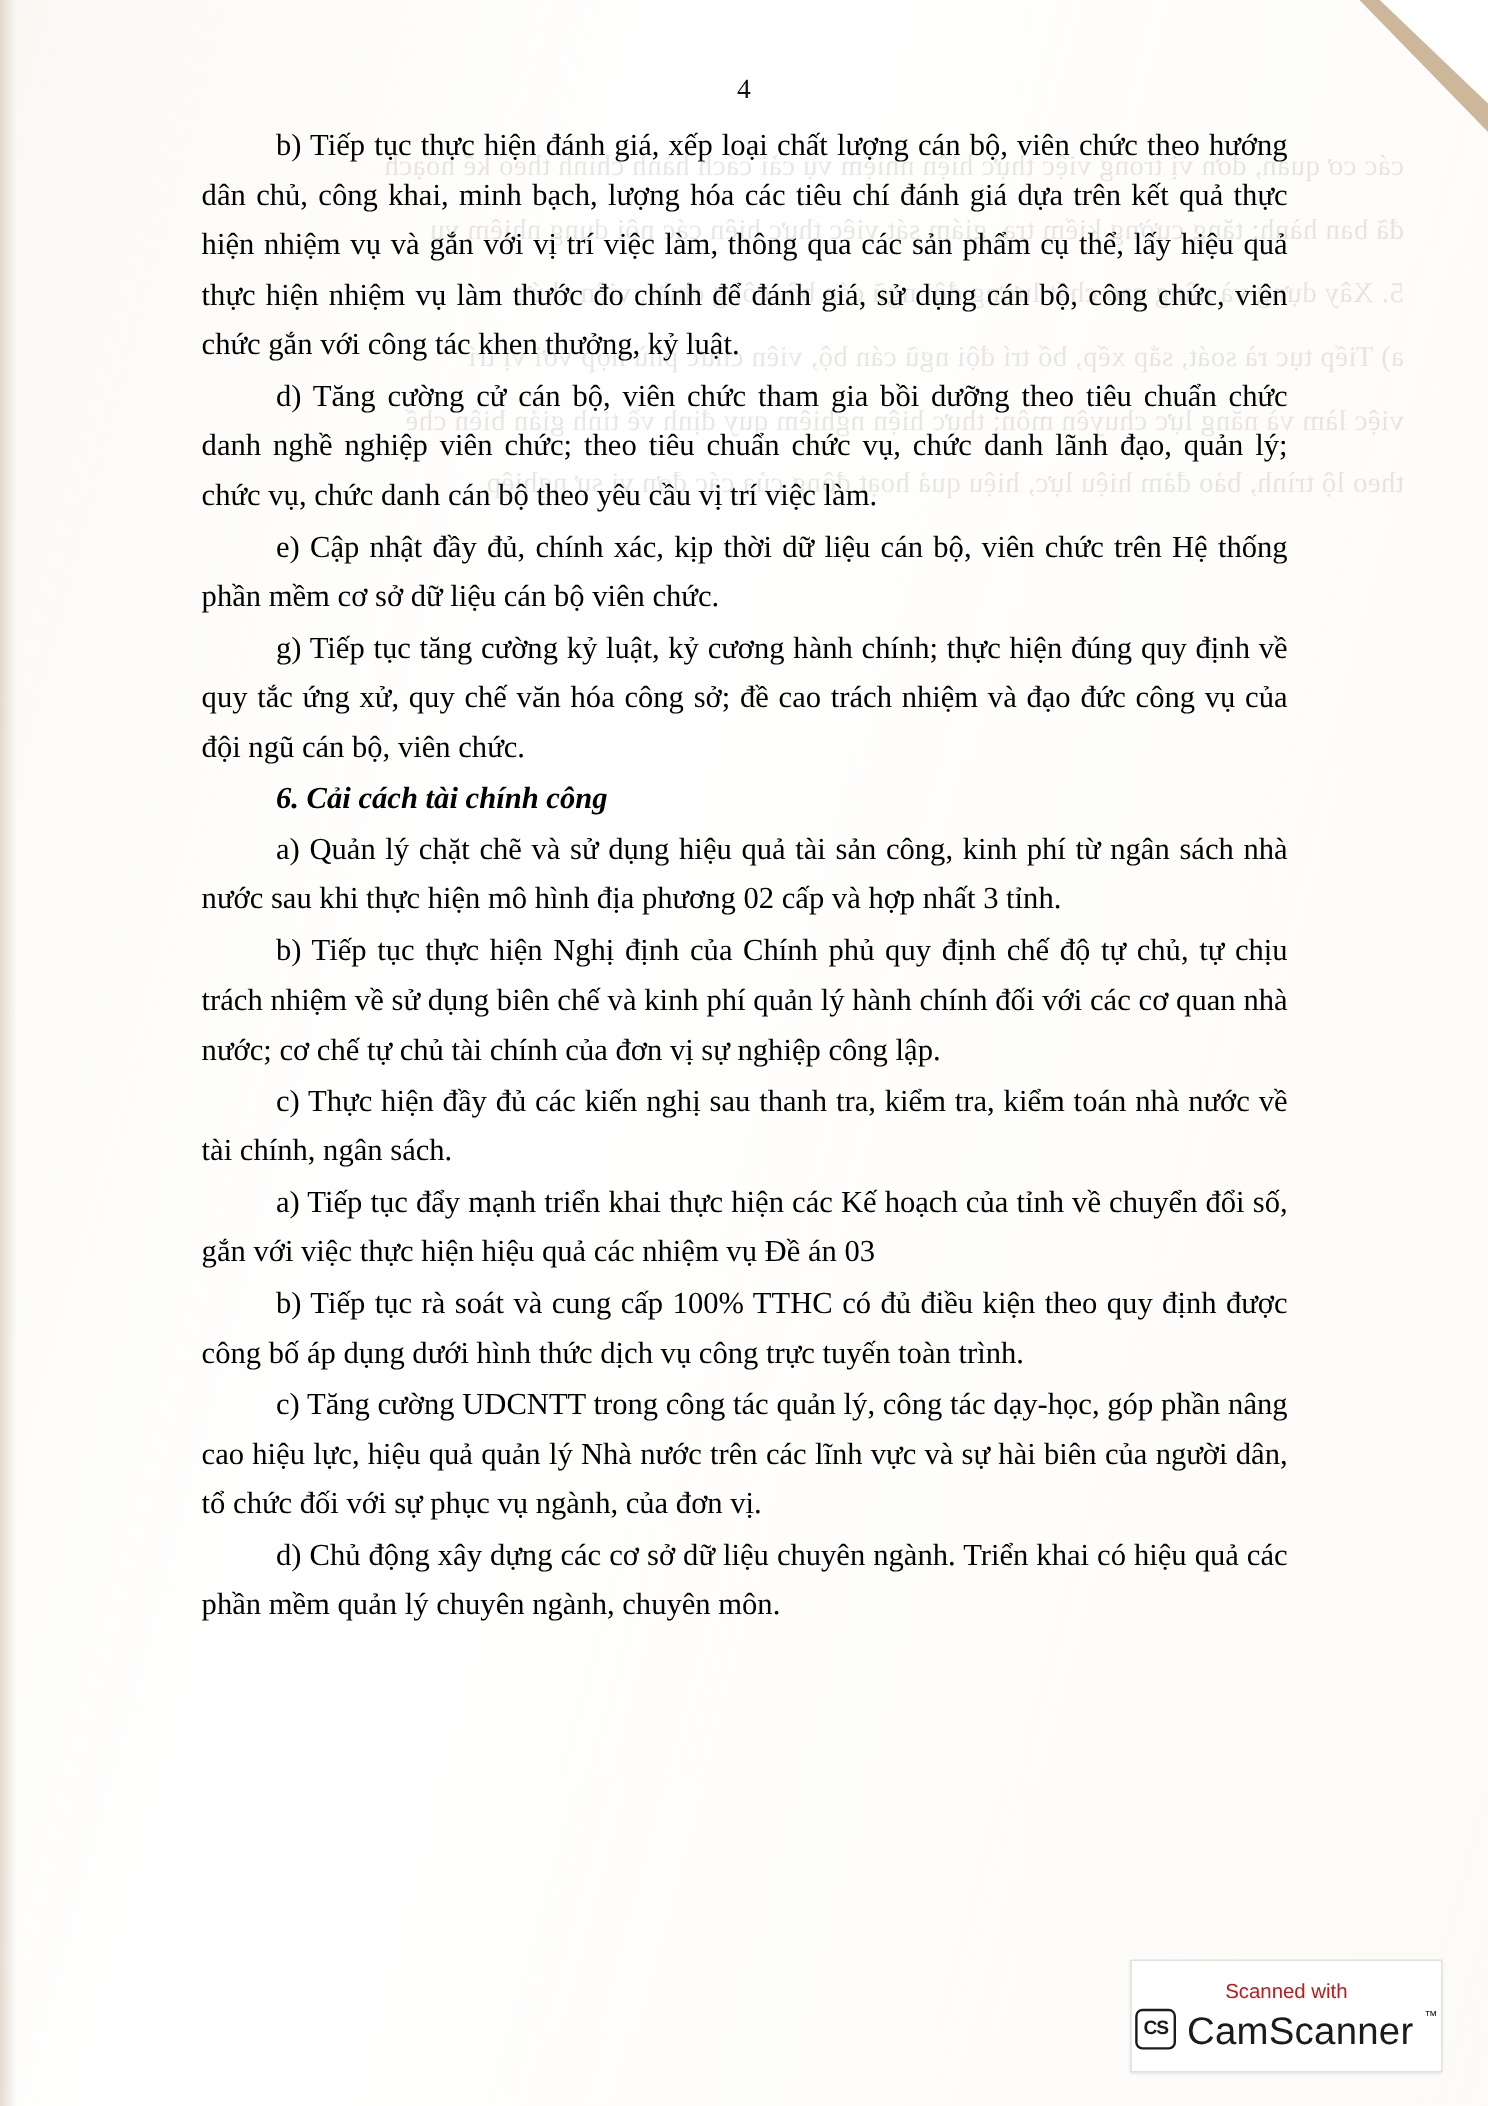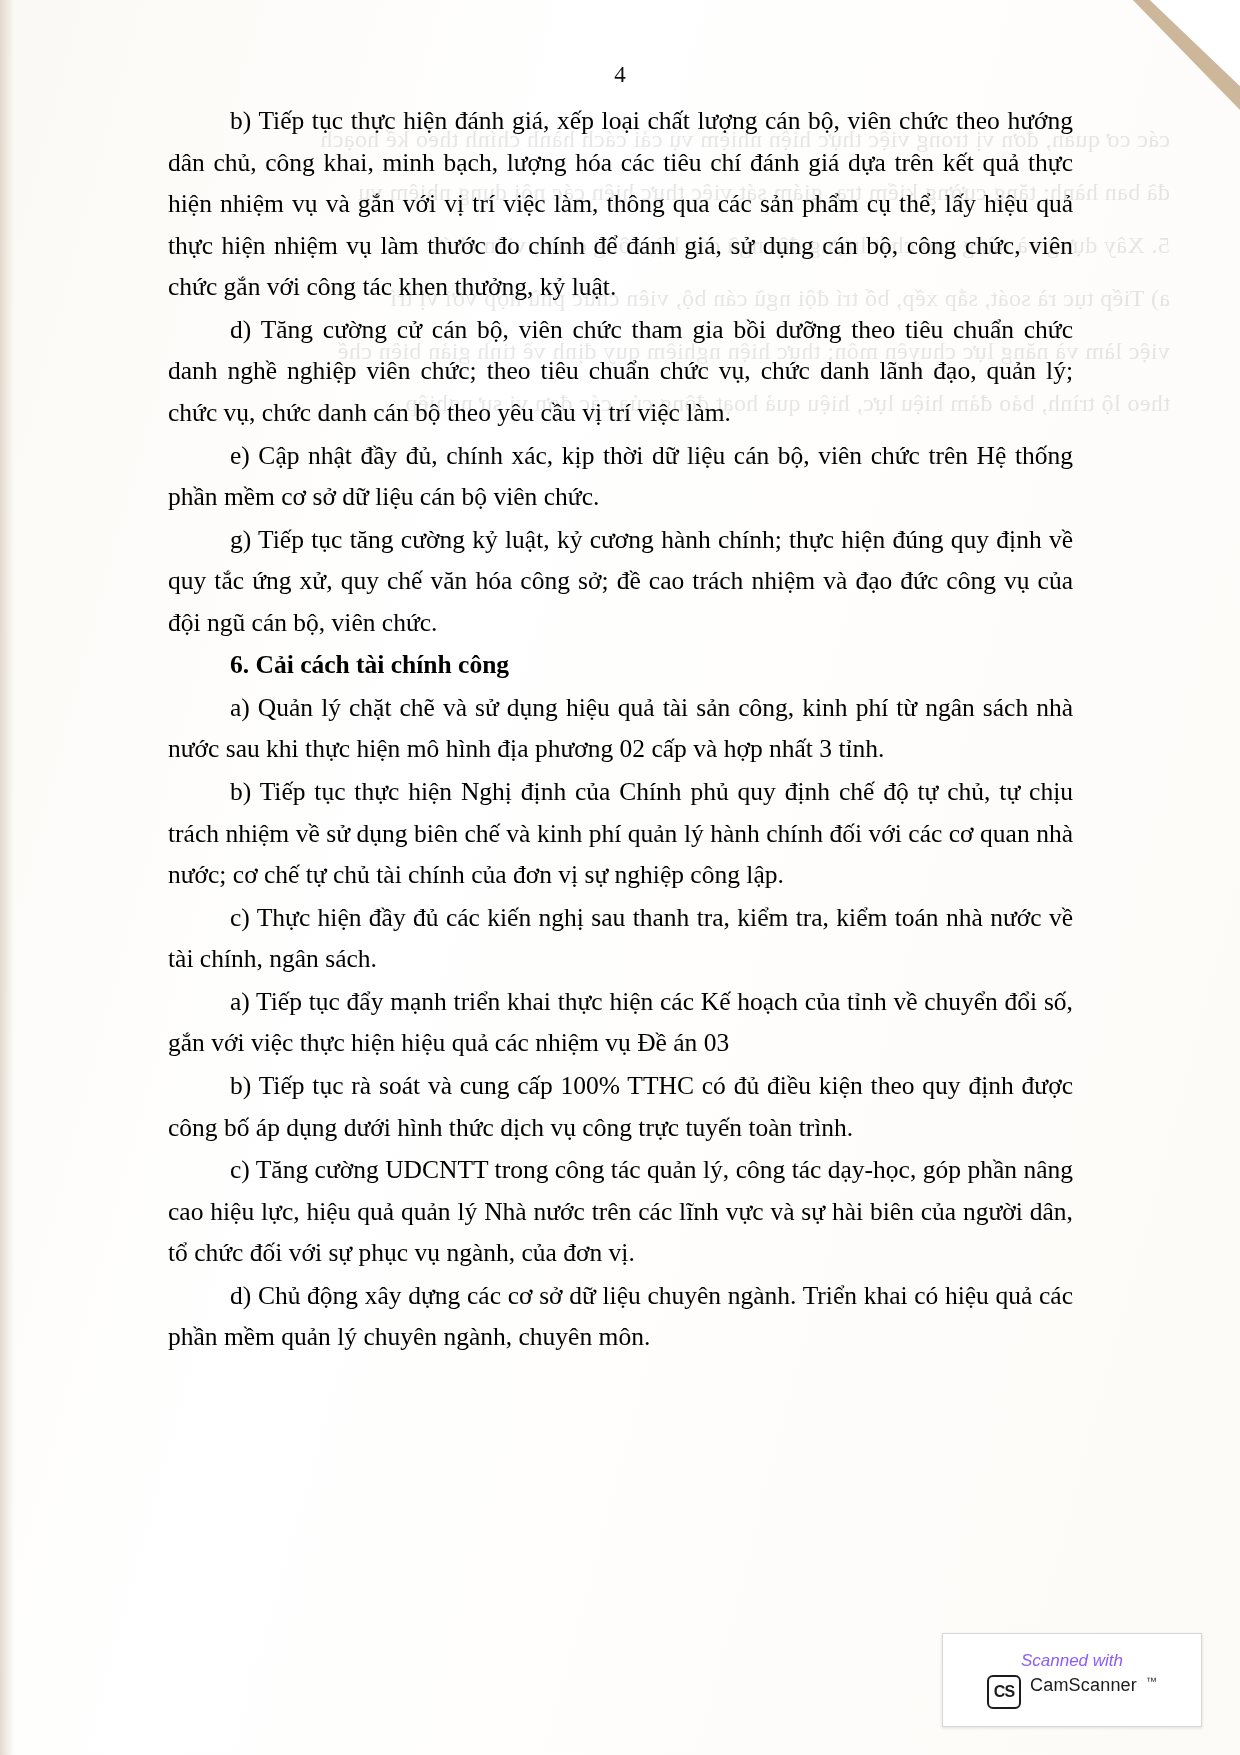--- a/index.html
+++ b/index.html
@@ -81,20 +81,21 @@
     text-align: justify;
     text-justify: inter-word;
   }
   .content p {
     margin: 0 0 1px 0;
     text-indent: 62px;
   }
   .content p.heading {
     font-weight: bold;
     text-indent: 62px;
+    font-style: italic;
   }
   
   .bleed {
     position: absolute;
     left: 70px;
     top: 120px;
     width: 1100px;
     font-size: 24px;
     line-height: 1.62;
     color: rgba(110, 110, 110, 0.17);
@@ -114,43 +115,42 @@
     border: 1px solid #d8d8d8;
     box-shadow: 0 1px 3px rgba(0,0,0,0.12);
     display: flex;
     flex-direction: column;
     align-items: center;
     justify-content: center;
     font-family: "Liberation Sans", sans-serif;
   }
   .watermark .top {
     font-size: 17px;
-    color: #8b5cf6;
+    color: #b91c1c;
     margin-bottom: 4px;
-    font-style: italic;
   }
   .watermark .bottom {
     display: flex;
     gap: 9px;
   }
   .watermark .cs-logo {
     width: 30px;
     height: 30px;
     border: 2.4px solid #1b1b1b;
     border-radius: 6px;
     font-size: 16px;
     font-weight: bold;
     color: #1b1b1b;
     display: flex;
     align-items: center;
     justify-content: center;
     letter-spacing: -1px;
   }
   .watermark .cs-name {
-    font-size: 18px;
+    font-size: 32px;
     color: #1b1b1b;
     letter-spacing: 0.2px;
   }
   .watermark .tm {
     font-size: 11px;
     vertical-align: super;
     color: #1b1b1b;
   }
 </style>
 </head>

